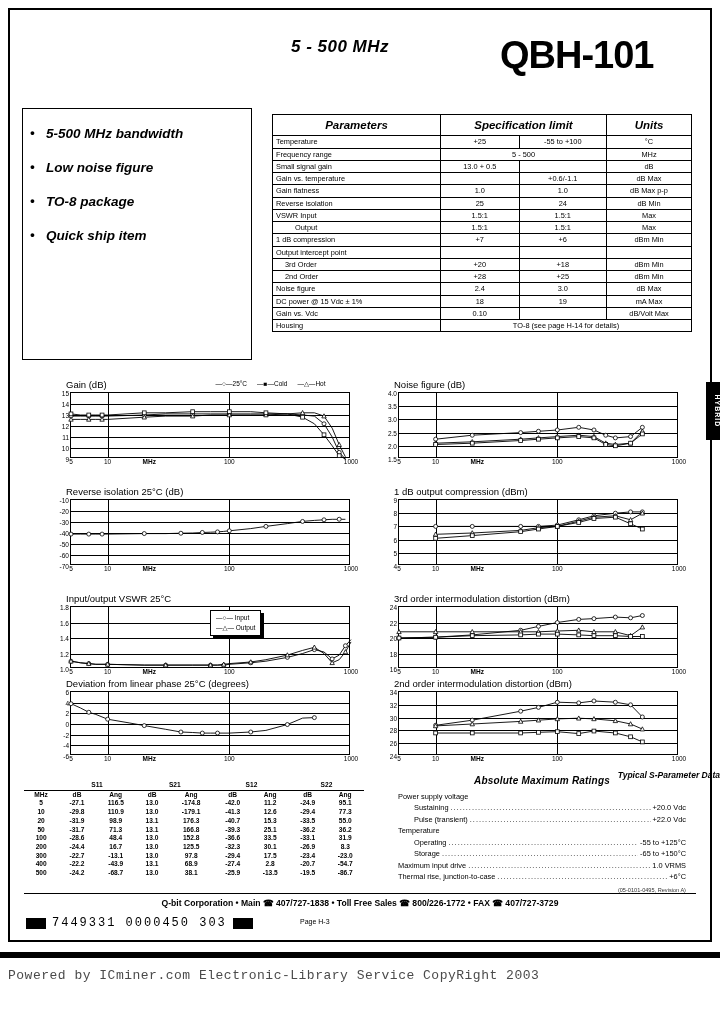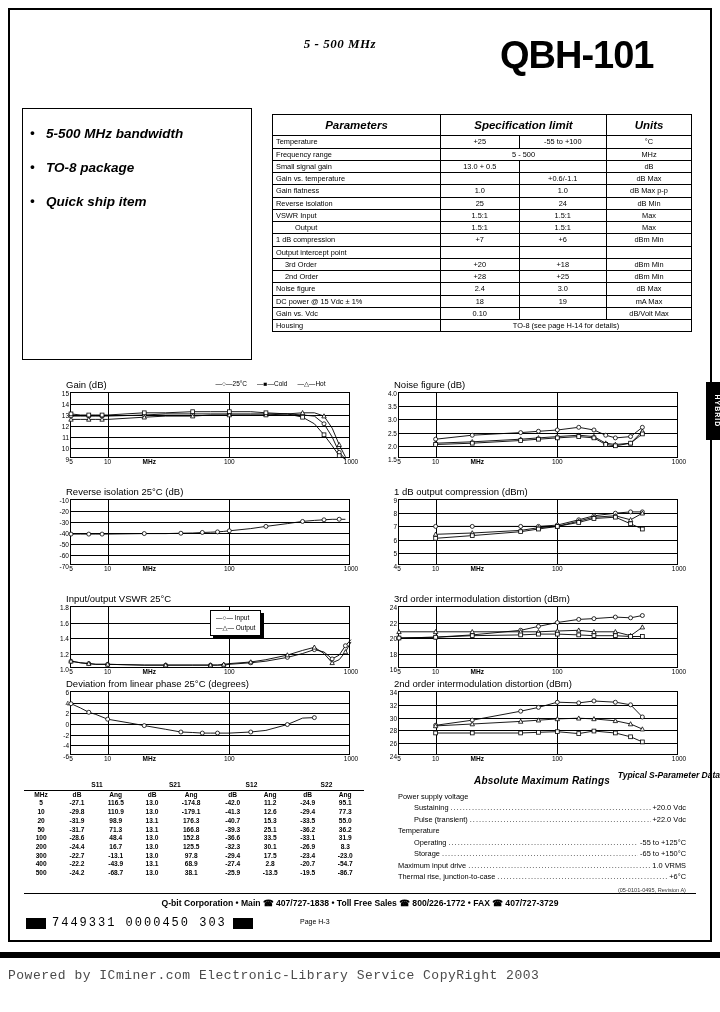--- a/index.html
+++ b/index.html
@@ -1,20 +1,20 @@
 <!DOCTYPE html>
 <html><head>
 <meta charset="utf-8">
 <style>
   html,body{margin:0;padding:0;background:#c9c9c9;}
   body{font-family:"Liberation Sans",sans-serif;}
   .page{position:relative;width:720px;height:1012px;background:#fff;overflow:hidden;}
   .sheet{position:absolute;left:8px;top:8px;width:704px;height:934px;background:#fff;border:2px solid #000;box-sizing:border-box;}
   .hdr-title{position:absolute;left:180px;top:36px;width:320px;text-align:center;font-style:italic;font-weight:bold;line-height:1.25;}
-  .hdr-title .l1{font-size:13px;letter-spacing:.5px;font-family:Liberation Serif, serif;}
+  .hdr-title .l1{font-size:17px;letter-spacing:.5px;}
   .hdr-title .l2{font-size:15px;letter-spacing:.2px;}
   .partno{position:absolute;left:500px;top:36px;font-size:38px;font-weight:bold;letter-spacing:-1px;line-height:1;}
   .feat-box{position:absolute;left:22px;top:108px;width:228px;height:250px;border:1px solid #000;}
   .feat{position:absolute;left:30px;top:126px;width:225px;}
   .feat li{list-style:none;font-style:italic;font-weight:bold;font-size:13.5px;margin:0 0 19px 0;position:relative;padding-left:16px;}
   .feat ul{margin:0;padding:0;}
   .feat li:before{content:"\2022";position:absolute;left:0;top:-1px;font-size:13px;}
   table.spec{position:absolute;left:272px;top:114px;width:420px;border-collapse:collapse;font-size:7.4px;}
   table.spec td,table.spec th{border:1px solid #000;padding:1px 3px;line-height:1.25;}
   table.spec th{font-style:italic;font-weight:bold;font-size:11.5px;padding:3px;text-align:center;}
@@ -65,20 +65,21 @@
 
   <div class="hdr-title">
     <div class="l1">5 - 500 MHz</div>
   </div>
   <div class="partno">QBH-101</div>
 
   <div class="feat-box"></div>
   <div class="feat">
     <ul id="feat-ul">
         <li>5-500 MHz bandwidth</li>
+        <li>Low noise figure</li>
         <li>TO-8 package</li>
         <li>Quick ship item</li>
       </ul>
   </div>
 
   <table class="spec">
     <thead>
       <tr>
         <th>Parameters</th>
         <th colspan="2">Specification limit</th>

